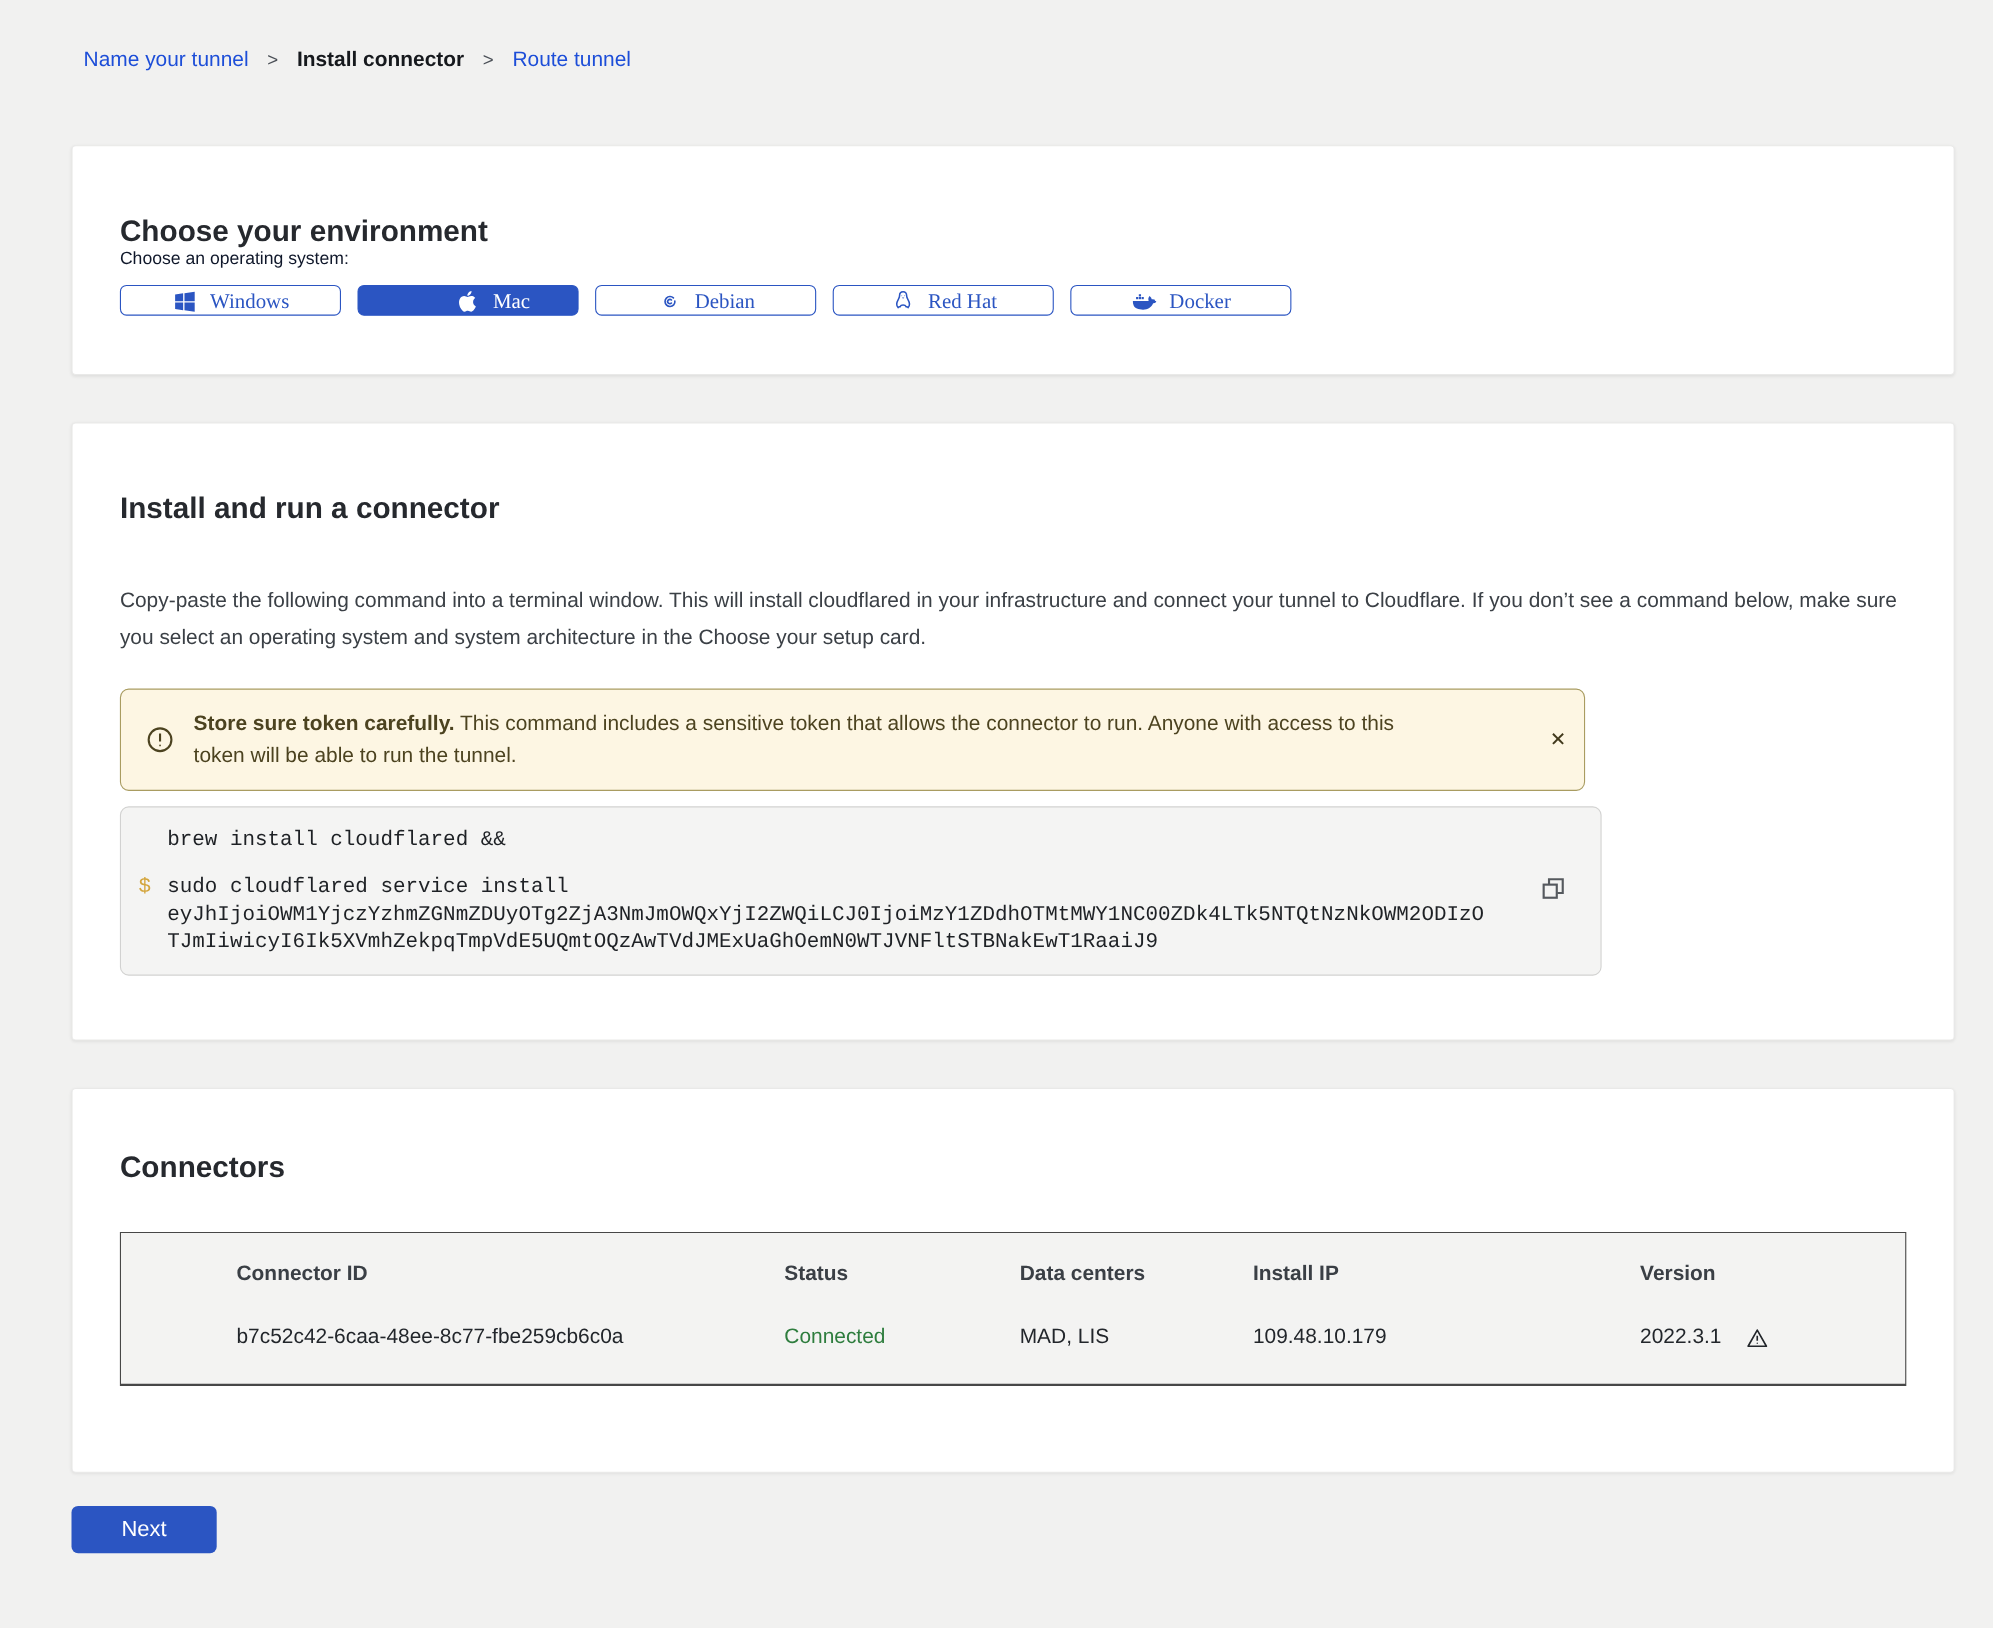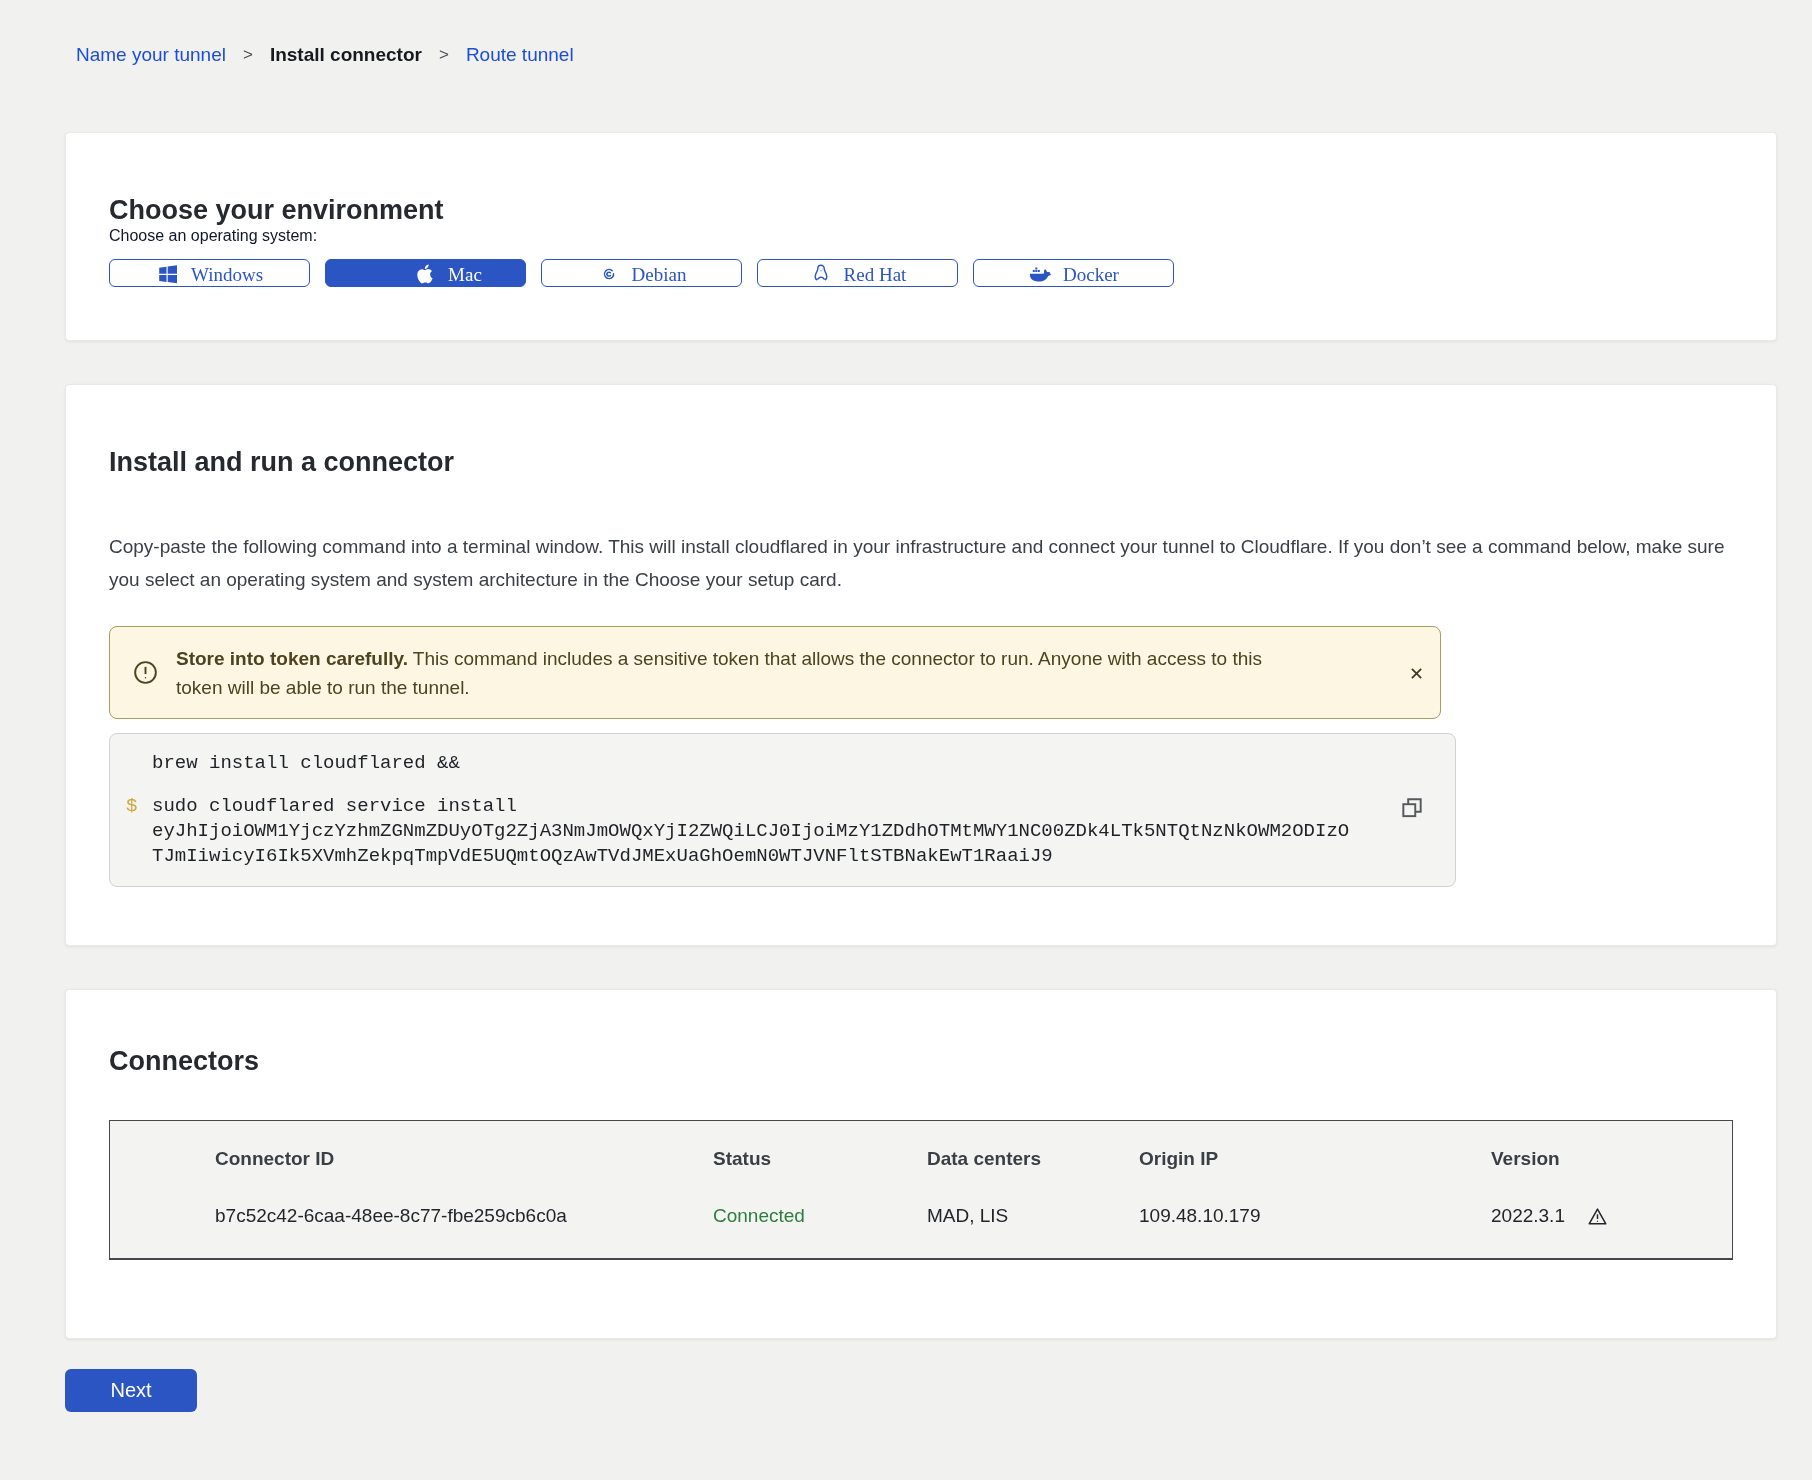--- a/index.html
+++ b/index.html
@@ -171,21 +171,21 @@
     <p class="desc">Copy-paste the following command into a terminal window. This will install cloudflared in your infrastructure and connect your tunnel to Cloudflare. If you don’t see a command below, make sure you select an operating system and system architecture in the Choose your setup card.</p>
 
     <div class="warning-banner">
       <span class="warn-icon">
         <svg viewBox="0 0 24 24" fill="none" stroke="currentColor" stroke-width="1.7">
             <circle cx="12" cy="12" r="9.2"></circle>
             <line x1="12" y1="7" x2="12" y2="13.4"></line>
             <circle cx="12" cy="16.6" r="0.7" fill="currentColor" stroke="none"></circle>
           </svg>
       </span>
-      <p class="warn-text"><strong>Store into token carefully.</strong> <span>This command includes a sensitive token that allows the connector to run. Anyone with access to this token will be able to run the tunnel.</span></p>
+      <p class="warn-text"><strong>Store sure token carefully.</strong> <span>This command includes a sensitive token that allows the connector to run. Anyone with access to this token will be able to run the tunnel.</span></p>
       <button class="warn-close">✕</button>
     </div>
 
     <div class="code-block">
       <div class="code-line1">brew install cloudflared &amp;&amp;</div>
       <div class="code-cmd">
         <span class="prompt">$</span>
         <div class="cmd-text"><span>sudo cloudflared service install</span> <span>eyJhIjoiOWM1YjczYzhmZGNmZDUyOTg2ZjA3NmJmOWQxYjI2ZWQiLCJ0IjoiMzY1ZDdhOTMtMWY1NC00ZDk4LTk5NTQtNzNkOWM2ODIzOTJmIiwicyI6Ik5XVmhZekpqTmpVdE5UQmtOQzAwTVdJMExUaGhOemN0WTJVNFltSTBNakEwT1RaaiJ9</span></div>
       </div>
       <button class="copy-btn">
@@ -199,21 +199,21 @@
 
   
   <section class="card" id="connectors-card">
     <h2 class="card-title">Connectors</h2>
 
     <div class="connectors-table">
       <div class="t-head">
         <span>Connector ID</span>
         <span>Status</span>
         <span>Data centers</span>
-        <span>Origin IP</span>
+        <span>Install IP</span>
         <span>Version</span>
       </div>
       <div class="t-row">
         <span>b7c52c42-6caa-48ee-8c77-fbe259cb6c0a</span>
         <span class="status-connected">Connected</span>
         <span>MAD, LIS</span>
         <span>109.48.10.179</span>
         <span class="version-cell">
           <span>2022.3.1</span>
           <span class="warn-tri">

